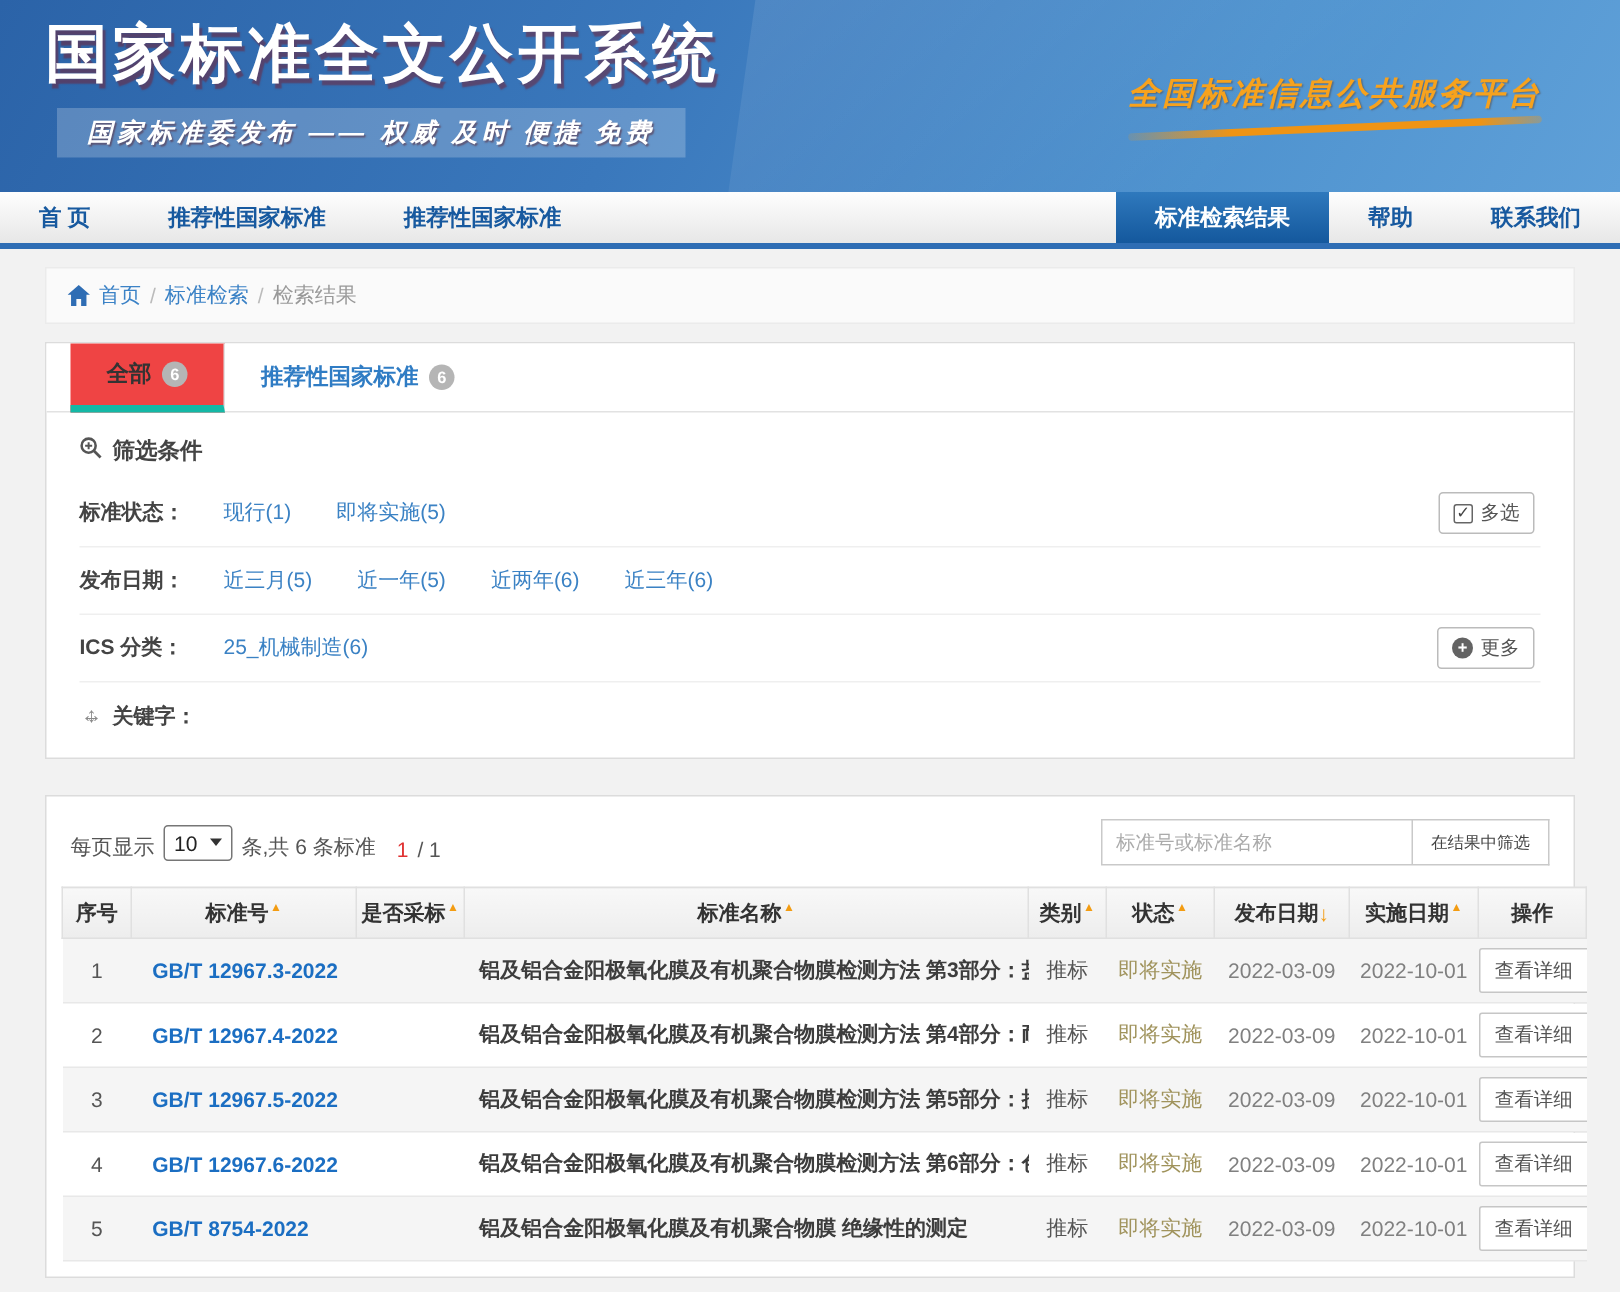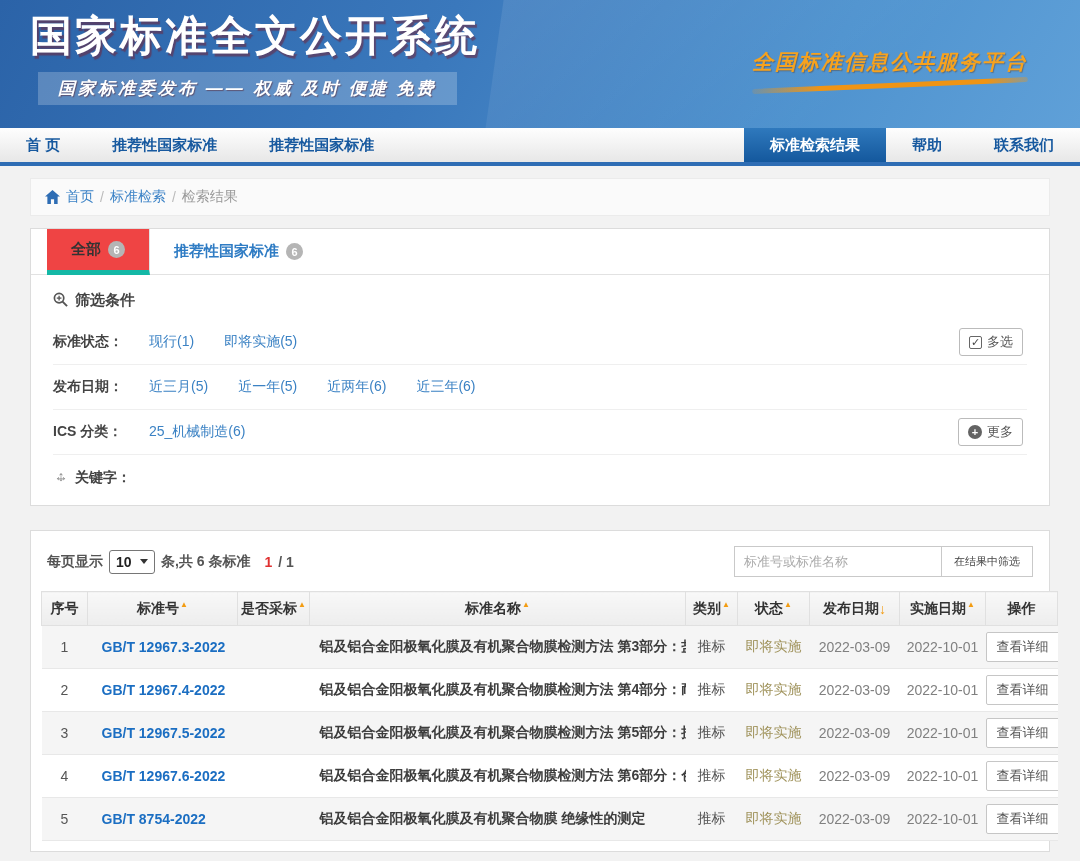--- a/index.html
+++ b/index.html
@@ -75,21 +75,21 @@
   .move-icon { position:relative; width:16px; height:16px; margin-right:6px; color:#8a8a8a; }
   .move-icon span { position:absolute; left:0; top:-2px; width:16px; text-align:center; font-size:14px; }
   .keyword-label { font-weight:bold; color:#444; width:88px; }
   .keyword-tag { display:inline-flex; align-items:center; gap:8px; border:1px solid #c8c8c8;
     border-radius:3px; padding:6px 10px; color:#555; font-size:14px; background:#fff; }
   .tag-x { color:#e02020; font-weight:bold; font-size:15px; cursor:pointer; line-height:1; }
 
   
   .results { margin-top:24px; padding:0 10px 10px; }
   .result-bar { display:flex; justify-content:space-between; align-items:center; padding:15px 6px 14px; }
-  .perpage { display:flex; align-items:center; gap:6px; font-size:14px; color:#555;font-weight:bold; }
+  .perpage { display:flex; align-items:flex-end; gap:6px; font-size:14px; color:#555; }
   .select-box { display:inline-flex; align-items:center; justify-content:space-between; gap:6px;
     border:1px solid #767676; border-radius:3px; padding:3px 6px; min-width:46px; background:#fff;
     color:#222; cursor:pointer; }
   .caret-down { width:0; height:0; border-left:4px solid transparent; border-right:4px solid transparent;
     border-top:5px solid #333; }
   .page-cur { color:#e03131; margin-left:8px; }
   .page-total { color:#555; }
   .result-search { display:flex; align-items:stretch; }
   .result-search input { width:208px; height:31px; border:1px solid #c9c9c9; padding:0 9px;
     font-size:13px; color:#333; outline:none; }

